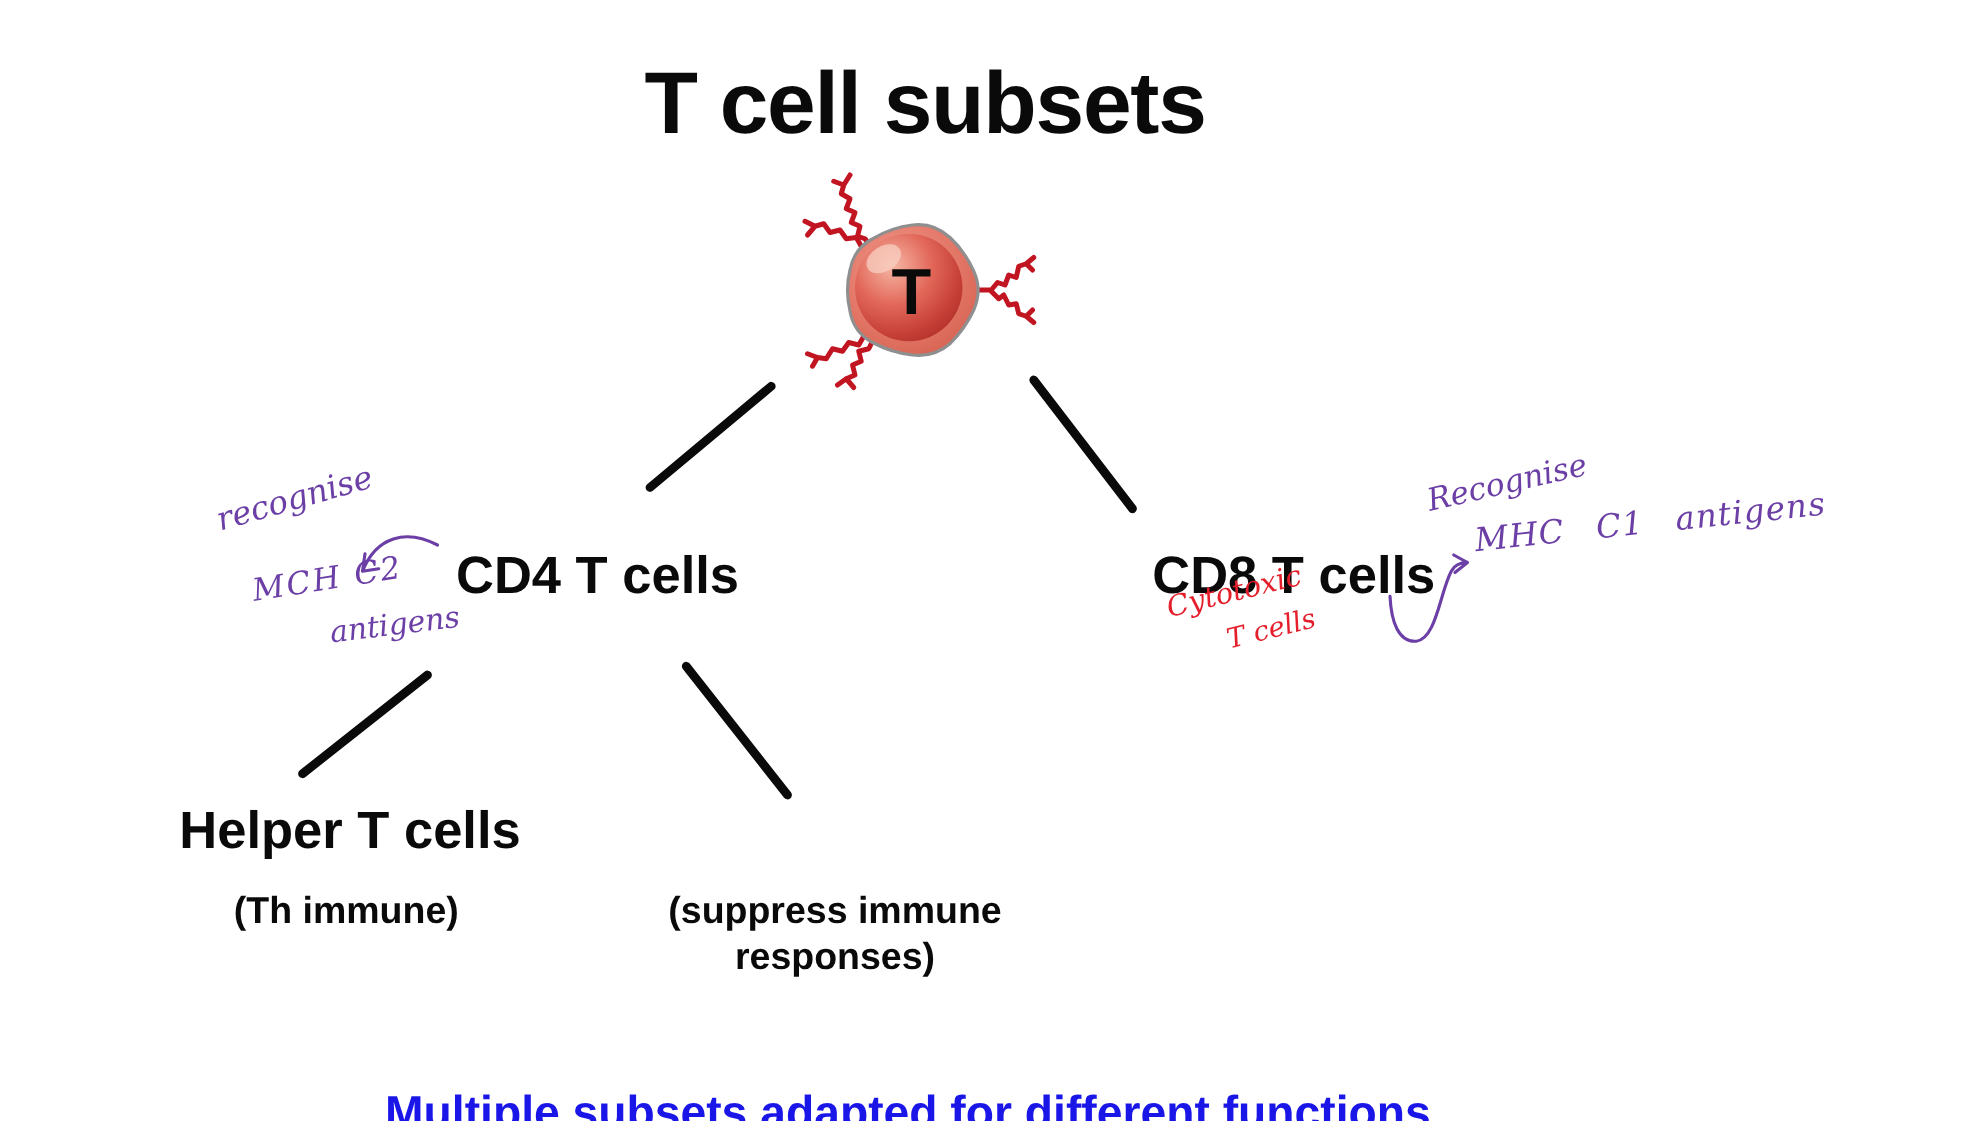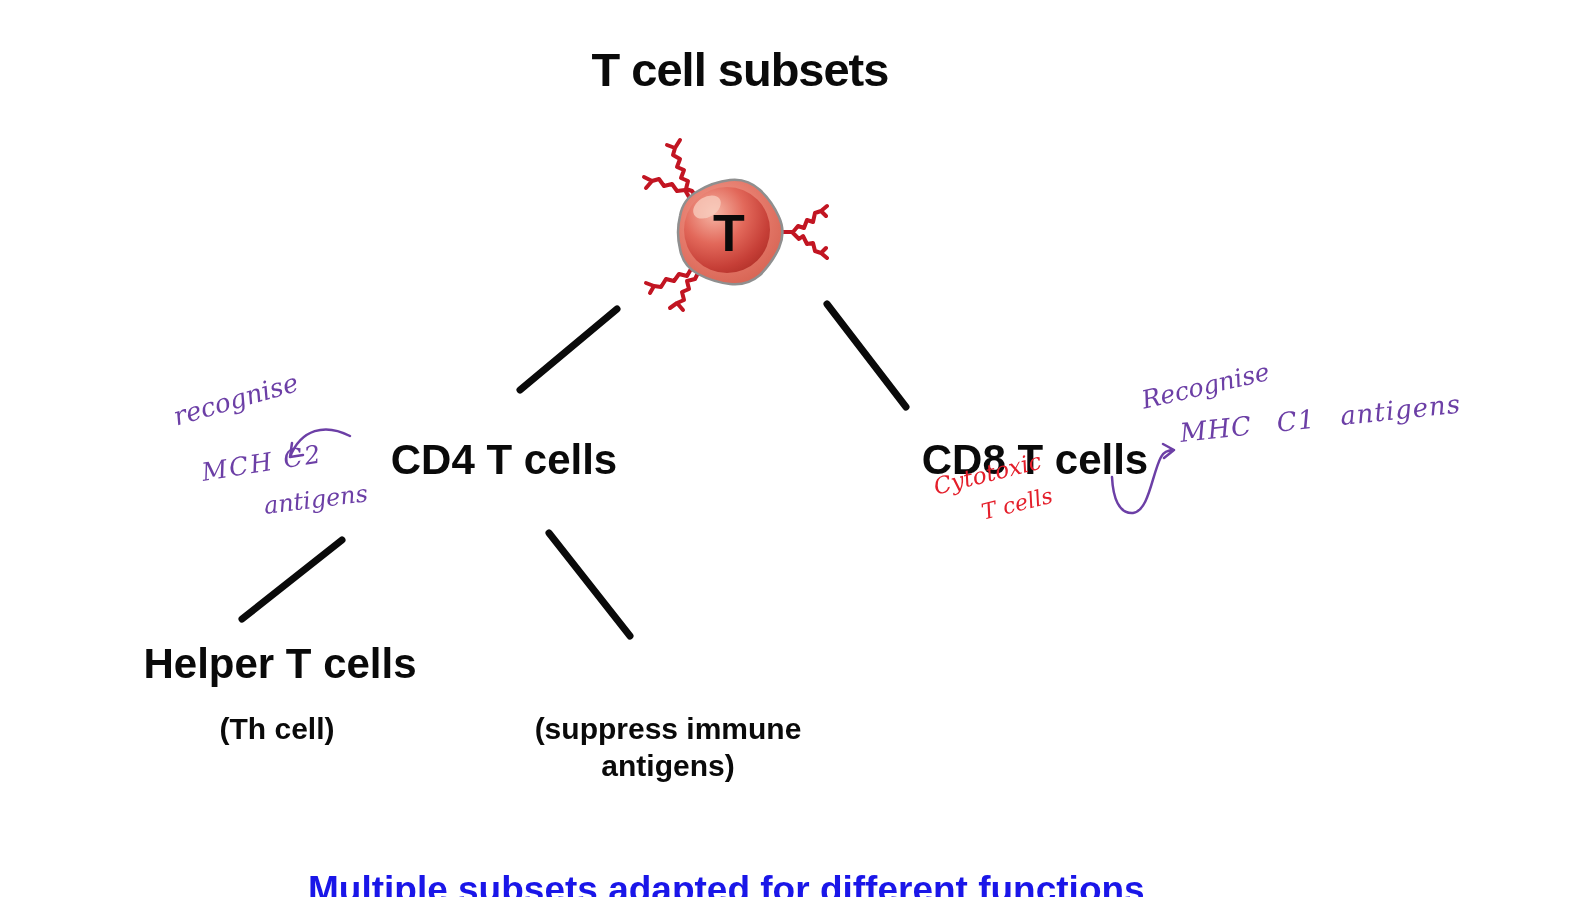--- a/index.html
+++ b/index.html
@@ -4,21 +4,21 @@
 <style>
   * { margin:0; padding:0; box-sizing:border-box; }
   html,body { background:#ffffff; }
   .stage {
     position:relative; width:1574px; height:897px; background:#ffffff;
     overflow:hidden; font-family:"Liberation Sans", sans-serif; color:#0a0a0a;
   }
   .abs { position:absolute; }
   .title {
     top:42px; left:0; width:1480px; text-align:center;
-    font-size:47px; font-weight:bold; letter-spacing:-1px; white-space:nowrap;
+    font-size:70px; font-weight:bold; letter-spacing:-1px; white-space:nowrap;
   }
   .node {
     font-weight:bold; font-size:42px; white-space:nowrap;
     transform:translateX(-50%);
   }
   .subnode {
     font-weight:bold; font-size:30px; line-height:37px; text-align:center;
     transform:translateX(-50%); white-space:nowrap;
   }
   .hand {
@@ -76,27 +76,27 @@
       <ellipse cx="707" cy="207" rx="15" ry="10" transform="rotate(-32 707 207)" fill="#F8CFC0" opacity="0.75"></ellipse>
       <text x="729" y="251" text-anchor="middle" font-family="Liberation Sans, sans-serif" font-size="52" font-weight="bold" fill="#0a0a0a">T</text>
     </g>
 
     <g stroke="#6C3FA6" stroke-width="2.5" fill="none" stroke-linecap="round">
       <path d="M350,436 C325,423 301,429 290,457 M290,457 L292,443 M290,457 L303,455"></path>
       <path d="M1112,477 C1113,498 1119,514 1133,513 C1149,511 1152,474 1161,457 C1164,451 1169,450 1174,450 M1174,450 L1163,444 M1174,450 L1164,458"></path>
     </g>
   </svg>
 
-  <div class="abs node" style="left:478px; top:436px;margin-left:26px;">CD4 T cells</div>
+  <div class="abs node" style="left:478px; top:436px;">CD4 T cells</div>
   <div class="abs node" style="left:1003px; top:436px;margin-left:32px;">CD8 T cells</div>
   <div class="abs node" style="left:280px; top:640px;">Helper T cells</div>
-  <div class="abs subnode" style="left:277px; top:710px;">(Th cell)</div>
+  <div class="abs subnode" style="left:277px; top:710px;">(Th immune)</div>
   <div class="abs subnode" style="left:668px; top:710px;">
     <div>(suppress immune</div>
-    <div>antigens)</div>
+    <div>responses)</div>
   </div>
 
   <div class="abs hand" style="left:174px; top:402px; font-size:26px; transform:rotate(-16deg);">recognise</div>
   <div class="abs hand" style="left:202px; top:458px; font-size:25px; transform:rotate(-9deg); letter-spacing:2px;">MCH C2</div>
   <div class="abs hand" style="left:264px; top:492px; font-size:24px; transform:rotate(-7deg);">antigens</div>
 
   <div class="abs hand" style="left:1142px; top:386px; font-size:25px; transform:rotate(-13deg);">Recognise</div>
   <div class="abs hand" style="left:1180px; top:418px; font-size:26px; transform:rotate(-6deg); word-spacing:16px; letter-spacing:1px;">MHC C1 antigens</div>
 
   <div class="abs hand red" style="left:934px; top:474px; font-size:23px; transform:rotate(-14deg);">Cytotoxic</div>

